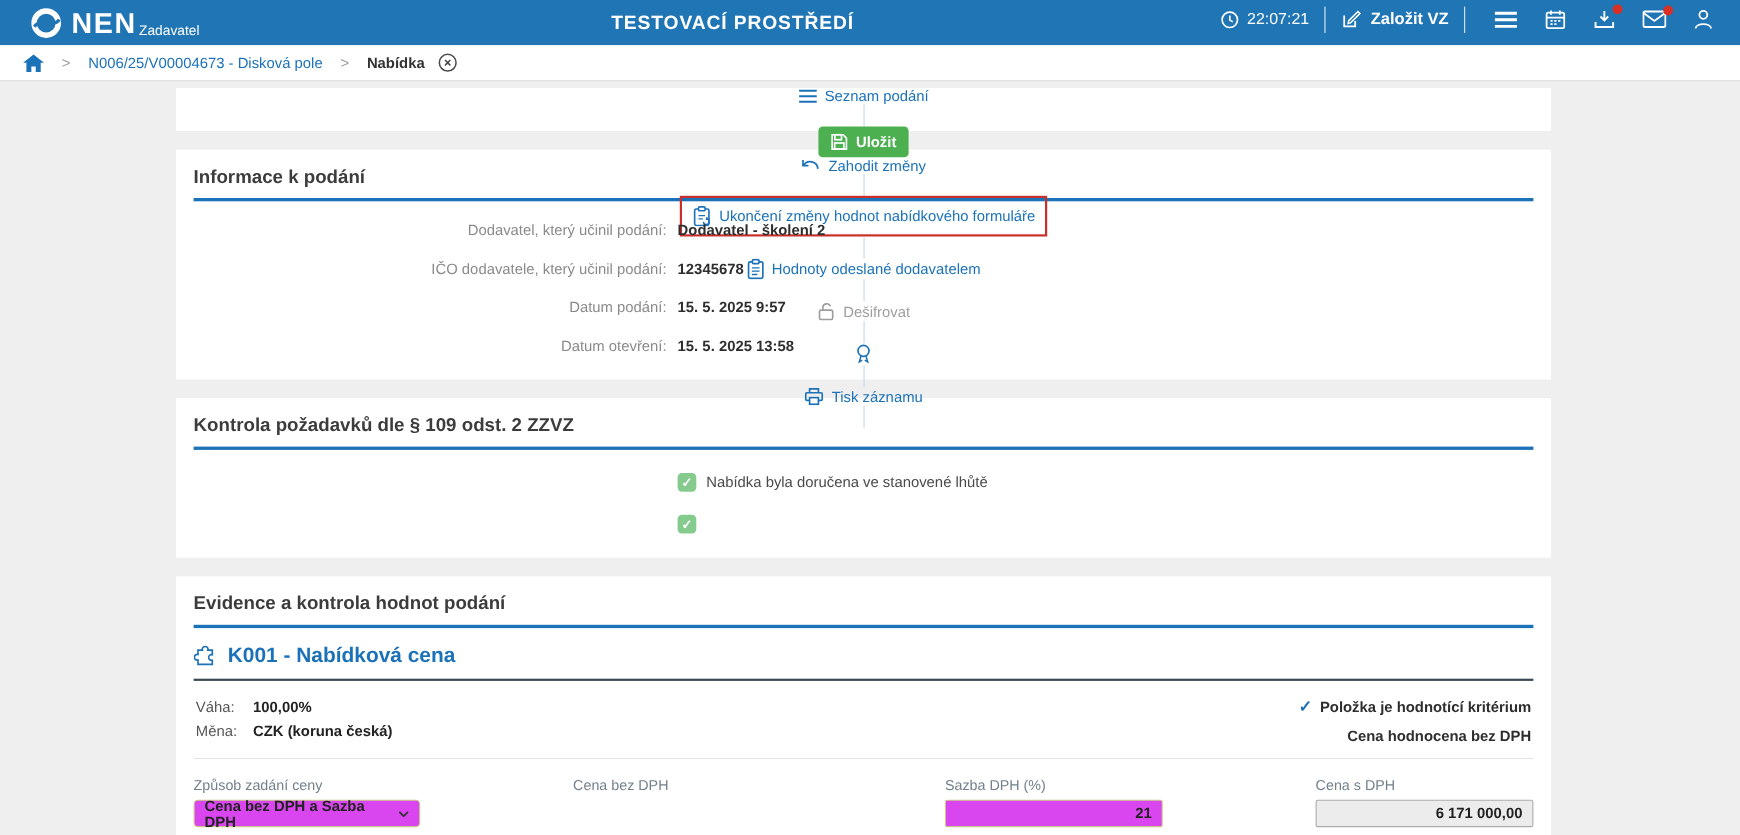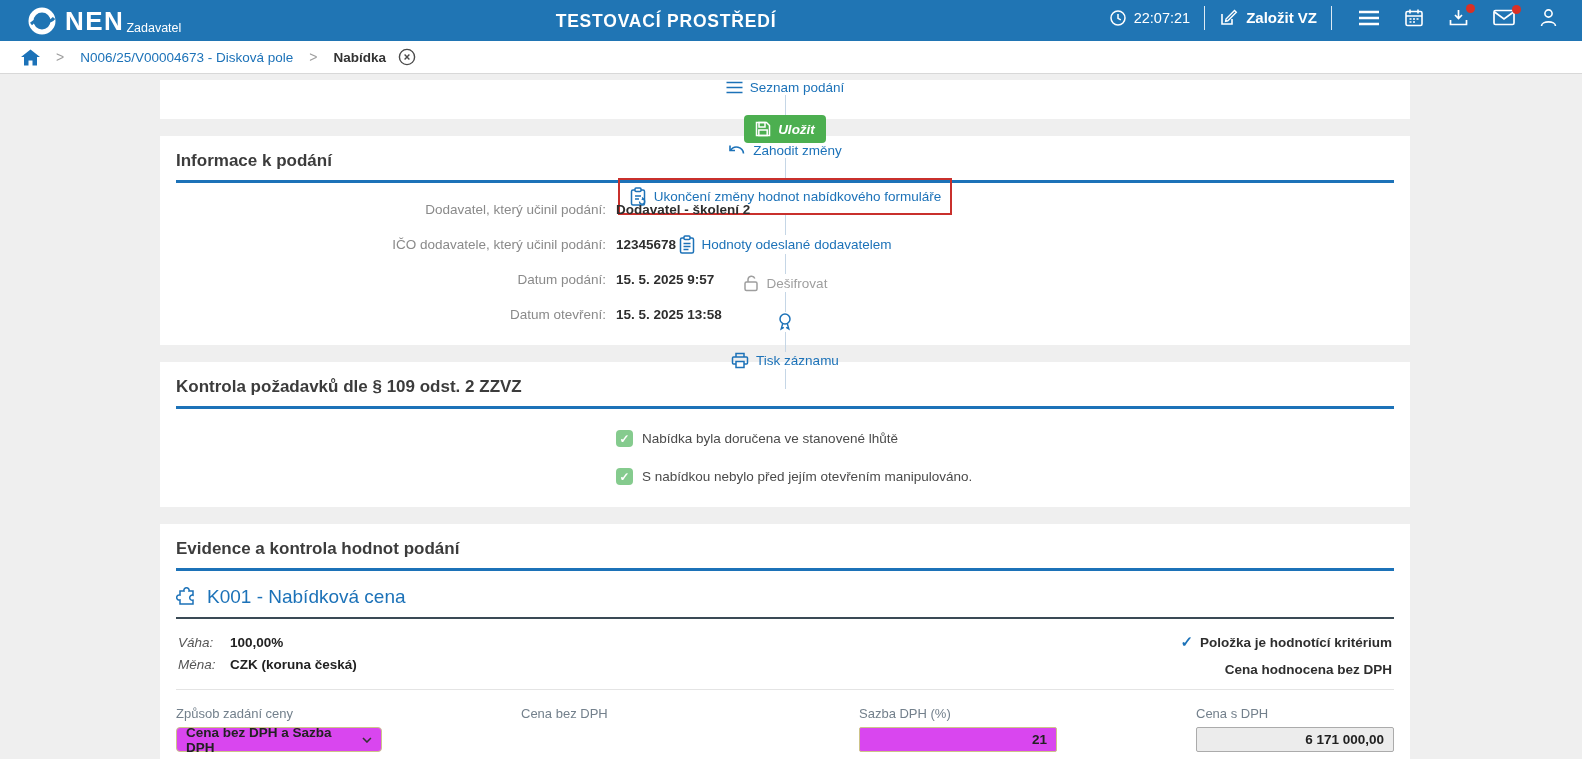--- a/index.html
+++ b/index.html
@@ -52,21 +52,21 @@
   .toolbar {
     margin-top:6px; background:#fff; height:39px;
     display:flex; align-items:center; padding:0 8px;
     font-size:13.5px; color:#1C72B8; white-space:nowrap;flex-direction:column;
   }
   .tb-item { display:flex; align-items:center; gap:7px; padding:0 11px; cursor:pointer; }
   .tb-sep { width:1px; height:20px; background:#C5D6E6; flex:none; }
   .btn-save {
     background:#4CAF50; color:#fff; font-weight:bold; font-size:13.5px;
     border-radius:4px; padding:6px 11px; margin:0 9px;
-    display:flex; align-items:center; gap:7px; cursor:pointer;font-style:italic;
+    display:flex; align-items:center; gap:7px; cursor:pointer;
   }
   .tb-highlight { border:2px solid #C9302C; padding:7px 9px; margin:0 5px; }
   .tb-disabled { color:#9E9E9E; cursor:default; }
   .tb-icon-only { padding:0 22px; }
 
   
   .card { background:#fff; margin-top:17px; padding:10px 16px 22px; }
   .card-title {
     font-size:17px; font-weight:bold; color:#3C3C3C;
     padding:5px 0 9px; border-bottom:3px solid #1C72B8;
@@ -79,25 +79,25 @@
   .check-row { margin:21px 0 0 440px; display:flex; align-items:center; gap:9px; font-size:13.5px; color:#4A4A4A; }
   .check-green {
     width:17px; height:17px; border-radius:4px; background:#85CB8E; color:#fff;
     display:flex; align-items:center; justify-content:center;
     font-size:12px; font-weight:bold; flex:none;
   }
 
   
   .k001-head {
     display:flex; align-items:center; gap:9px; color:#1C72B8;
-    font-size:19px; padding:15px 0 9px; border-bottom:2px solid #3A4A55;
+    font-size:19px; padding:15px 0 9px; border-bottom:2px solid #3A4A55;font-weight:bold;
   }
   .k-meta { display:flex; justify-content:space-between; padding:9px 2px 12px; border-bottom:1px solid #E4E4E4; }
   .k-meta-left .krow { display:flex; margin-top:7px; font-size:13.5px; }
-  .klabel { width:52px; color:#555;font-style:italic; }
+  .klabel { width:52px; color:#555; }
   .kvalue { font-weight:bold; color:#222; }
   .k-meta-right { text-align:right; font-size:13.5px; font-weight:bold; color:#2E2E2E; }
   .crit-row { display:flex; align-items:center; justify-content:flex-end; gap:7px; margin-top:5px; }
   .blue-check { color:#1C72B8; font-size:15px; font-weight:bold; }
   .price-note { margin-top:11px; }
 
   
   .fields { display:grid; grid-template-columns:345px 338px 337px 1fr; padding-top:16px; }
   .fld-label { color:#73808C; font-size:13px; margin-bottom:6px; }
   .inp {
@@ -289,21 +289,20 @@
   </div>
 
   <div class="card">
     <div class="card-title">Kontrola požadavků dle § 109 odst. 2 ZZVZ</div>
     <div class="check-row">
       <span class="check-green">✓</span>
       <span>Nabídka byla doručena ve stanovené lhůtě</span>
     </div>
     <div class="check-row">
       <span class="check-green">✓</span>
-      <span>S nabídkou nebylo před jejím otevřením manipulováno.</span>
     </div>
   </div>
 
   <div class="card">
     <div class="card-title">Evidence a kontrola hodnot podání</div>
 
     <div class="k001-head">
       <svg width="22" height="22" viewBox="0 0 22 22">
         <path d="M4 8h4a2.6 2.6 0 1 1 5 0h4v4.2a2.6 2.6 0 1 0 0 5V21H4v-4a2.6 2.6 0 1 1 0-5z" transform="translate(0,-3)" fill="none" stroke="#1C72B8" stroke-width="1.5"></path>
       </svg>

